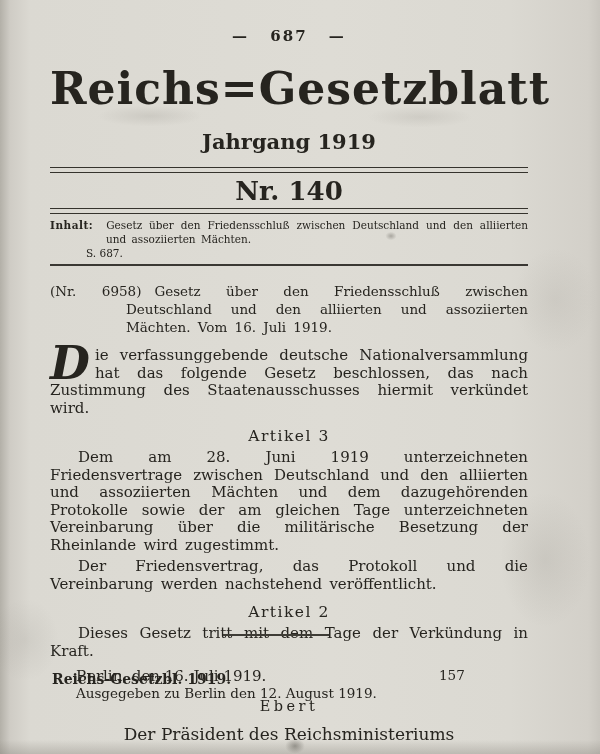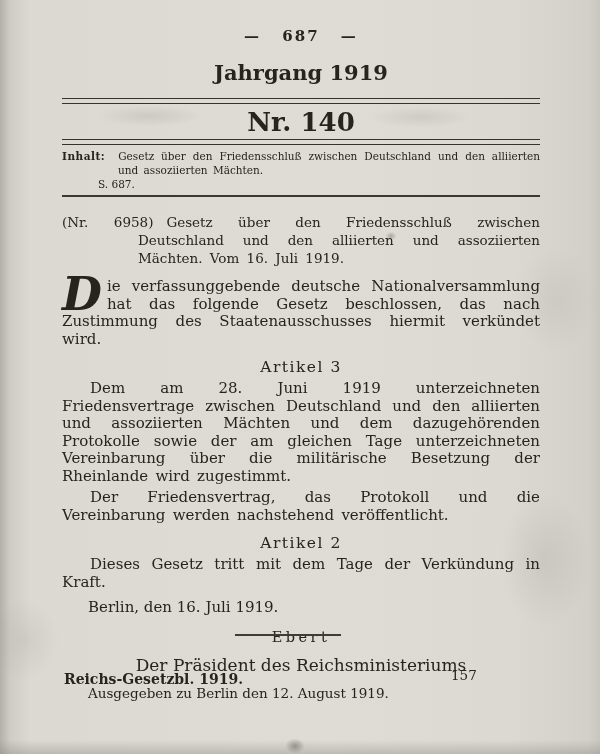--- a/index.html
+++ b/index.html
@@ -16,21 +16,21 @@
       radial-gradient(8px 6px at 391px 236px, rgba(105,102,95,0.45), rgba(105,102,95,0) 70%),
       radial-gradient(70px 14px at 150px 116px, rgba(120,116,108,0.16), rgba(120,116,108,0) 75%),
       radial-gradient(70px 14px at 420px 117px, rgba(120,116,108,0.14), rgba(120,116,108,0) 75%),
       radial-gradient(60px 90px at 545px 560px, rgba(120,116,108,0.14), rgba(120,116,108,0) 75%),
       radial-gradient(55px 70px at 555px 300px, rgba(120,116,108,0.10), rgba(120,116,108,0) 75%),
       radial-gradient(45px 55px at 25px 640px, rgba(120,116,108,0.12), rgba(120,116,108,0) 75%),
       linear-gradient(0deg, rgba(130,126,118,0.35) 0px, rgba(130,126,118,0) 14px),
       radial-gradient(130% 110% at 50% 45%, rgba(0,0,0,0) 62%, rgba(90,87,80,0.14) 100%),
       linear-gradient(90deg, #b3b0a8 0px, #cfccc5 10px, #dbd9d2 30px, #dedcd5 55%, #dbd9d2 85%, #d3d0c9 98%, #c9c6bf 100%);
   }
-  .content{position:absolute;left:62px;top:0;width:478px;height:648px;}
+  .content{position:absolute;left:50px;top:0;width:478px;height:648px;}
 
   .pagenum{margin:27px 0 0;text-align:center;font-size:15px;font-weight:bold;letter-spacing:2px;word-spacing:14px;}
   .masthead{margin:18px 0 0;text-align:center;font-size:44px;font-weight:bold;letter-spacing:1px;white-space:nowrap;}
   .volume{margin:15px 0 0;text-align:center;font-size:21px;font-weight:bold;}
   .rule-double{margin-top:13px;height:4px;border-top:1.6px solid #35332d;border-bottom:1.6px solid #35332d;}
   .issue{margin:3px 0 0;text-align:center;font-size:26px;font-weight:bold;}
   .rule-double.below{margin-top:2px;}
   .toc{margin-top:5px;font-size:10.5px;line-height:1.3;}
   .toc-line{padding-left:56px;text-indent:-56px;text-align:justify;word-spacing:2px;}
   .toc-label{font-weight:bold;margin-right:13px;letter-spacing:0.5px;}
@@ -59,20 +59,21 @@
   .footer-issued{position:absolute;left:26px;top:19px;font-size:13.5px;}
 </style>
 </head>
 <body>
 
 <div class="scan">
   <div class="content">
 
     <div class="pagenum">—  687  —</div>
 
+    <h1 class="masthead">Reichs=Gesetzblatt</h1>
 
     <div class="volume">Jahrgang 1919</div>
 
     <div class="rule-double"></div>
 
     <div class="issue">Nr. 140</div>
 
     <div class="rule-double below"></div>
 
     <div class="toc">

